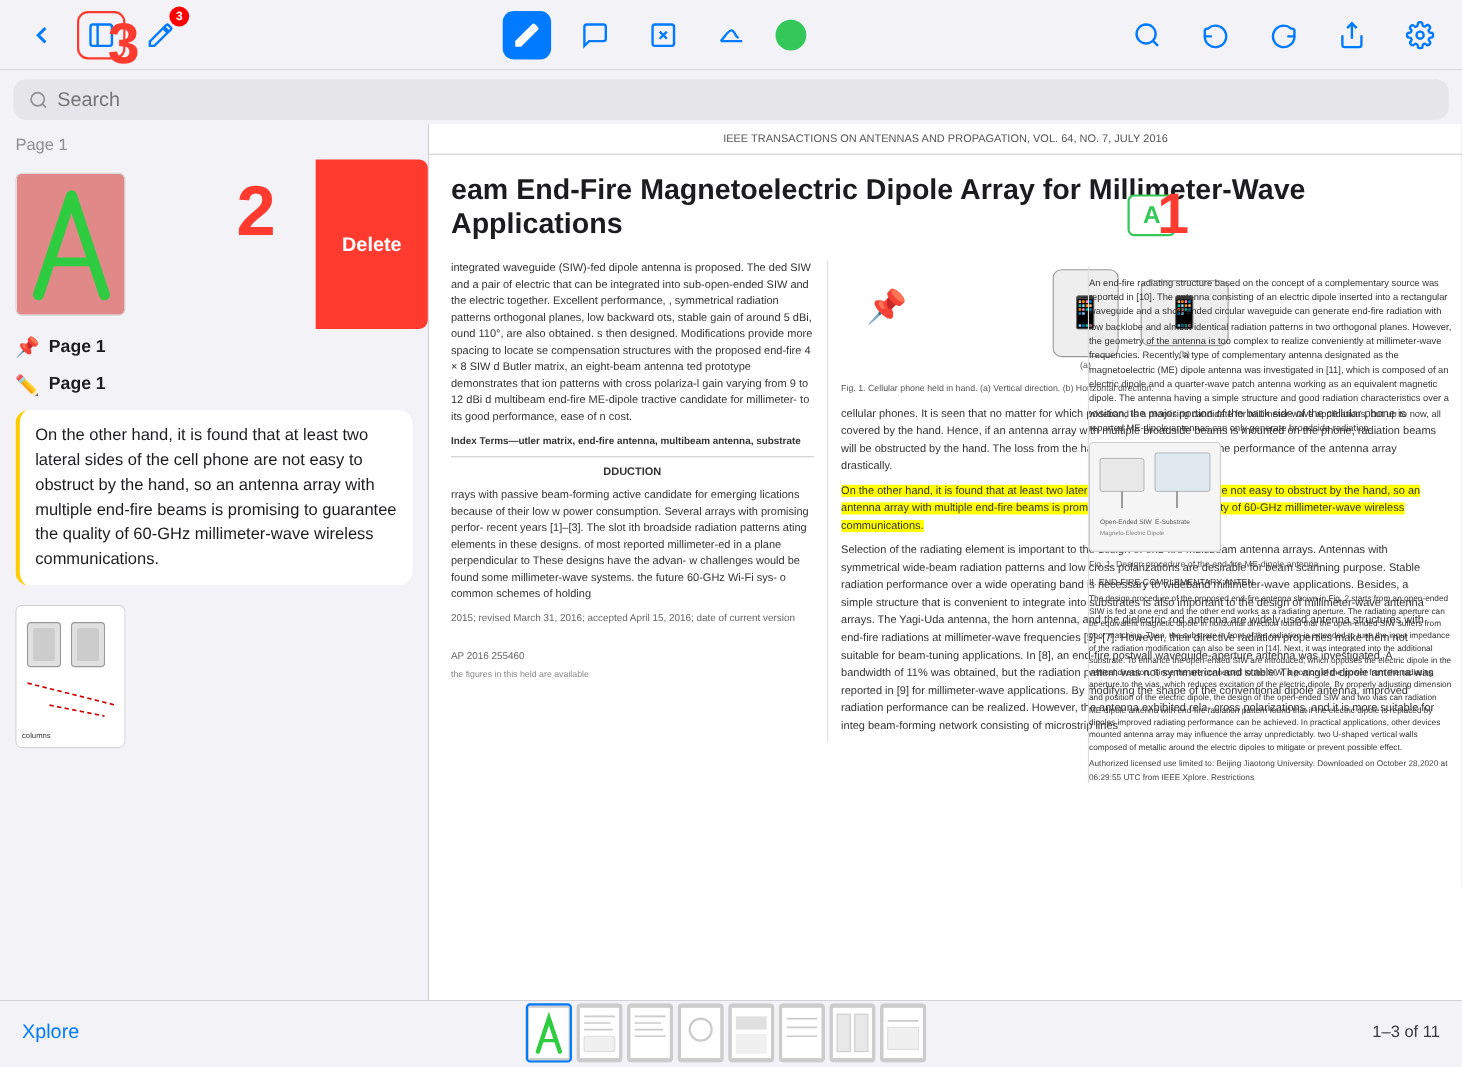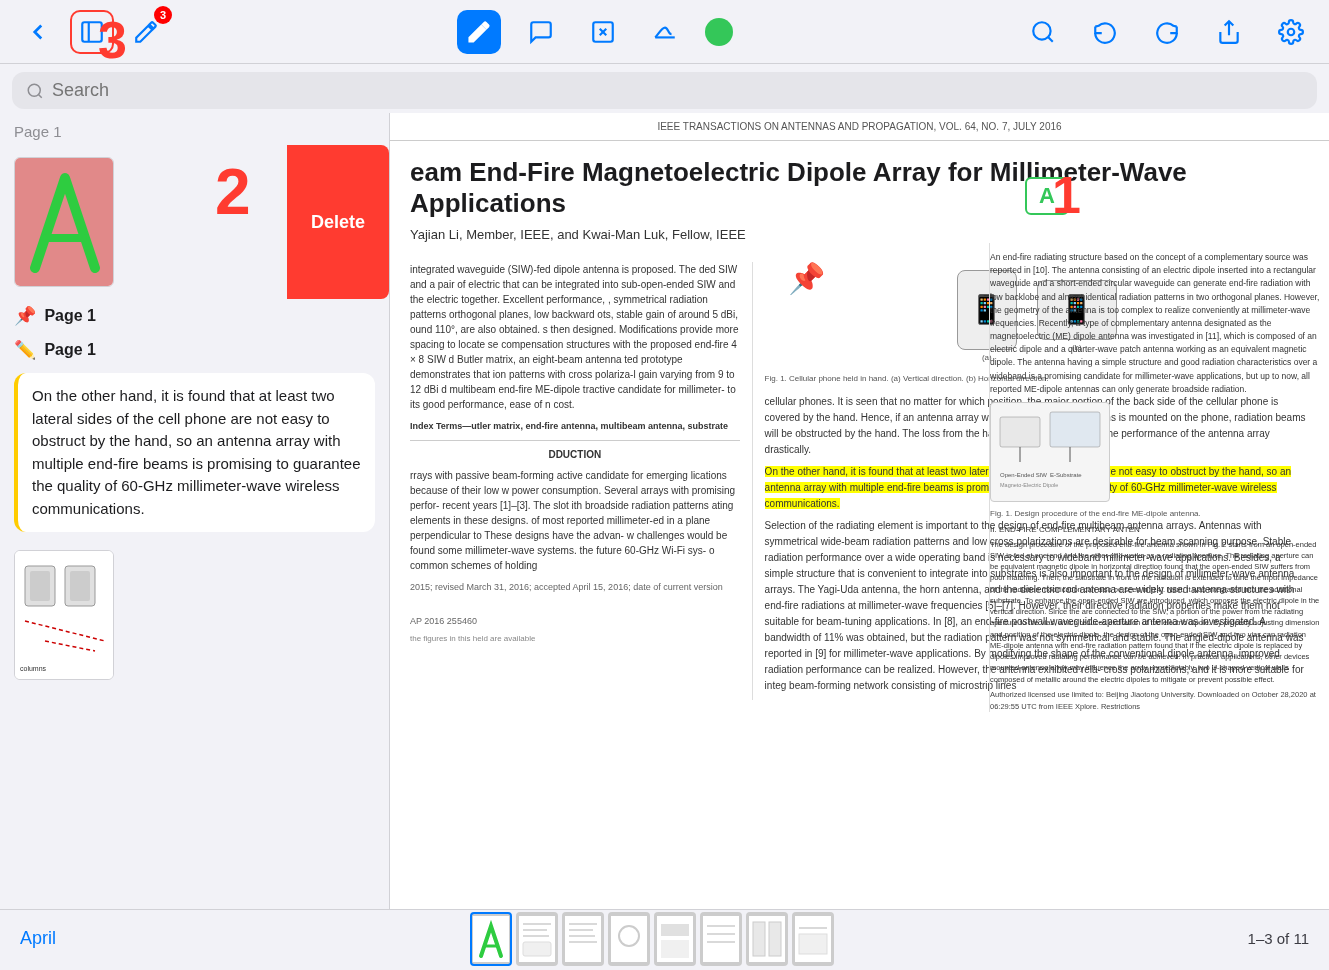--- a/index.html
+++ b/index.html
@@ -363,21 +363,20 @@
 
   <div class="pdf-area">
     <div class="pdf-page">
 
       <div class="pdf-journal-header">
         <span>IEEE TRANSACTIONS ON ANTENNAS AND PROPAGATION, VOL. 64, NO. 7, JULY 2016</span>
       </div>
 
       <div class="pdf-title-section">
         <div class="pdf-title">eam End-Fire Magnetoelectric Dipole Array for Millimeter-Wave Applications</div>
-        <div class="pdf-authors">Yajian Li, Member, IEEE, and Kwai-Man Luk, Fellow, IEEE</div>
       </div>
 
       <div class="a-letter-badge">A</div>
 
       <div style="position:absolute; top:148px; left:398px; font-size:30px; color:#f5a623; z-index:10;">📌</div>
 
       <div class="pdf-cols">
 
         <div class="pdf-col-left">
           <p style="margin-bottom:8px;">integrated waveguide (SIW)-fed dipole antenna is proposed. The ded SIW and a pair of electric that can be integrated into sub-open-ended SIW and the electric together. Excellent performance, , symmetrical radiation patterns orthogonal planes, low backward ots, stable gain of around 5 dBi, ound 110°, are also obtained. s then designed. Modifications provide more spacing to locate se compensation structures with the proposed end-fire 4 × 8 SIW d Butler matrix, an eight-beam antenna ted prototype demonstrates that ion patterns with cross polariza-l gain varying from 9 to 12 dBi d multibeam end-fire ME-dipole tractive candidate for millimeter- to its good performance, ease of n cost.</p>
@@ -438,21 +437,21 @@
         <p style="margin-top:2px; font-size:7.5px; color:#333; line-height:1.5;">The design procedure of the proposed end-fire antenna shown in Fig. 2 starts from an open-ended SIW is fed at one end and the other end works as a radiating aperture. The radiating aperture can be equivalent magnetic dipole in horizontal direction found that the open-ended SIW suffers from poor matching. Then, the substrate in front of the radiation is extended to tune the input impedance of the radiation modification can also be seen in [14]. Next, it was integrated into the additional substrate. To enhance the open-ended SIW are introduced, which opposes the electric dipole in the vertical direction. Since the are connected to the SIW, a portion of the power from the radiating aperture to the vias, which reduces excitation of the electric dipole. By properly adjusting dimension and position of the electric dipole, the design of the open-ended SIW and two vias can radiation ME-dipole antenna with end-fire radiation pattern found that if the electric dipole is replaced by dipoles improved radiating performance can be achieved. In practical applications, other devices mounted antenna array may influence the array unpredictably. two U-shaped vertical walls composed of metallic around the electric dipoles to mitigate or prevent possible effect.</p>
         <p style="margin-top:4px; font-size:7.5px; color:#444;">Authorized licensed use limited to: Beijing Jiaotong University. Downloaded on October 28,2020 at 06:29:55 UTC from IEEE Xplore. Restrictions</p>
       </div>
 
     </div>
   </div>
 
 </div>
 
 <div class="bottom-strip">
-  <button class="select-btn" style="background:none; border:none; font-size:18px; color:#007aff; cursor:pointer;">April</button>
+  <button class="select-btn" style="background:none; border:none; font-size:18px; color:#007aff; cursor:pointer;">Xplore</button>
 
   <div class="page-thumbnails-strip">
     <div class="strip-thumb active">
       <svg width="36" height="46" viewBox="0 0 36 46">
           <rect width="36" height="46" fill="white"></rect>
           <path d="M8 40 L18 10 L28 40" stroke="#2ecc40" stroke-width="4" fill="none" stroke-linecap="round"></path>
           <line x1="12" y1="30" x2="24" y2="30" stroke="#2ecc40" stroke-width="3"></line>
         </svg>
     </div>
     <div class="strip-thumb">

